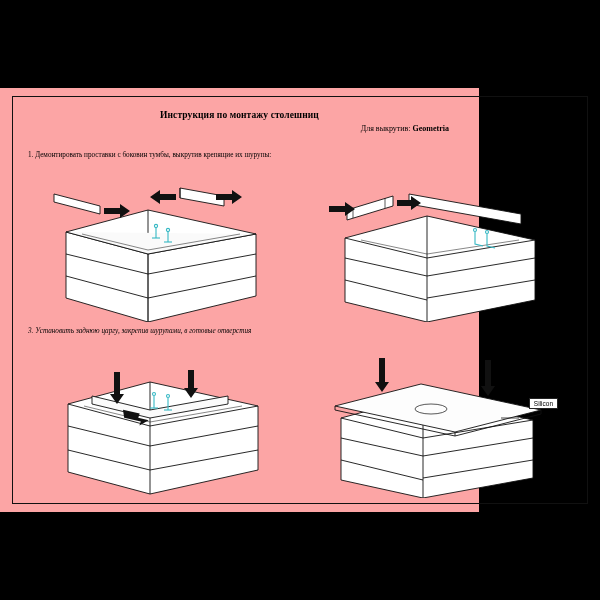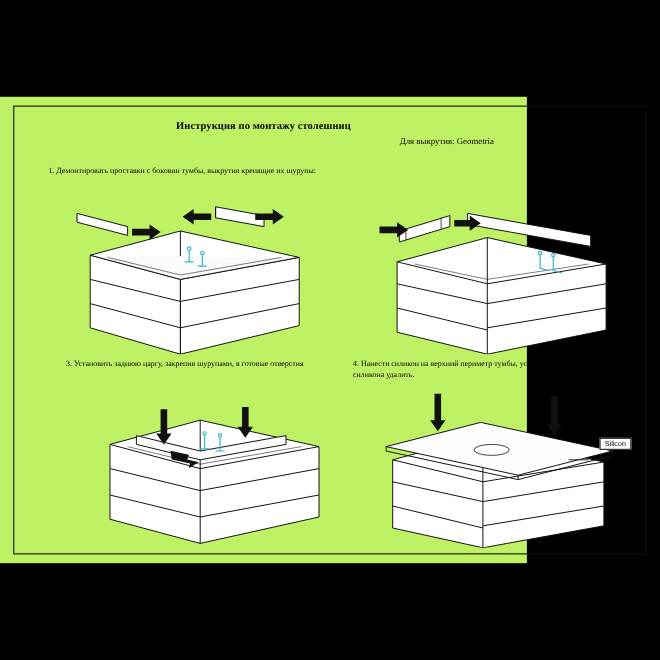--- a/index.html
+++ b/index.html
@@ -12,21 +12,21 @@
     height: 600px;
     font-family: "Liberation Serif", serif;
     overflow: hidden;
   }
   .page {
     position: absolute;
     left: 0;
     top: 88px;
     width: 479px;
     height: 424px;
-    background: #bef264;
+    background: #fca5a5;
   }
   .sheet-border {
     position: absolute;
     left: 12px;
     top: 8px;
     width: 576px;
     height: 408px;
     border: 1px solid #111;
     box-sizing: border-box;
   }
@@ -40,31 +40,30 @@
     font-weight: bold;
     letter-spacing: 0.1px;
   }
   .model-line {
     position: absolute;
     right: 30px;
     top: 36px;
     font-size: 8px;
   }
   .model-line b {
-    font-weight: normal;
+    font-weight: bold;
   }
   .cell {
     position: absolute;
     width: 265px;
     height: 172px;
-    margin-left: 16px;
   }
   .cell-1 { left: 28px;  top: 62px; }
   .cell-2 { left: 305px; top: 62px; }
-  .cell-3 { left: 44px;  top: 238px; }
+  .cell-3 { left: 28px;  top: 238px; font-style: italic; }
   .cell-4 { left: 305px; top: 238px; }
   .step-text {
     position: absolute;
     left: 0;
     top: 0;
     width: 262px;
     font-size: 7.2px;
     line-height: 1.45;
     color: #000;
   }
@@ -219,21 +218,20 @@
         <g fill="#111" stroke="none">
           <path d="M86 20 L92 20 L92 42 L96 42 L89 52 L82 42 L86 42 Z"></path>
           <path d="M160 18 L166 18 L166 36 L170 36 L163 46 L156 36 L160 36 Z"></path>
           <path d="M96 56 L112 62 L110 66 L120 70 L110 74 L112 70 L96 64 Z" transform="rotate(-8 108 64)"></path>
         </g>
       </svg>
     </div>
   </div>
 
   <div class="cell cell-4">
-    <div class="step-text">4. Нанести силикон на верхний периметр тумбы, установить столешницу. Излишки силикона удалить.</div>
     <div class="art">
       <svg width="265" height="146" viewBox="0 0 265 146">
         <g fill="none" stroke="#111" stroke-width="0.9">
 
           <path d="M36 66 L118 44 L228 68 L228 126 L118 146 L36 128 Z" fill="#ffffff"></path>
           <path d="M118 44 L118 146"></path>
           <path d="M36 66 L118 86 L228 68"></path>
           <path d="M118 104 L228 86"></path>
           <path d="M118 126 L228 108"></path>
           <path d="M36 86 L118 104"></path>

